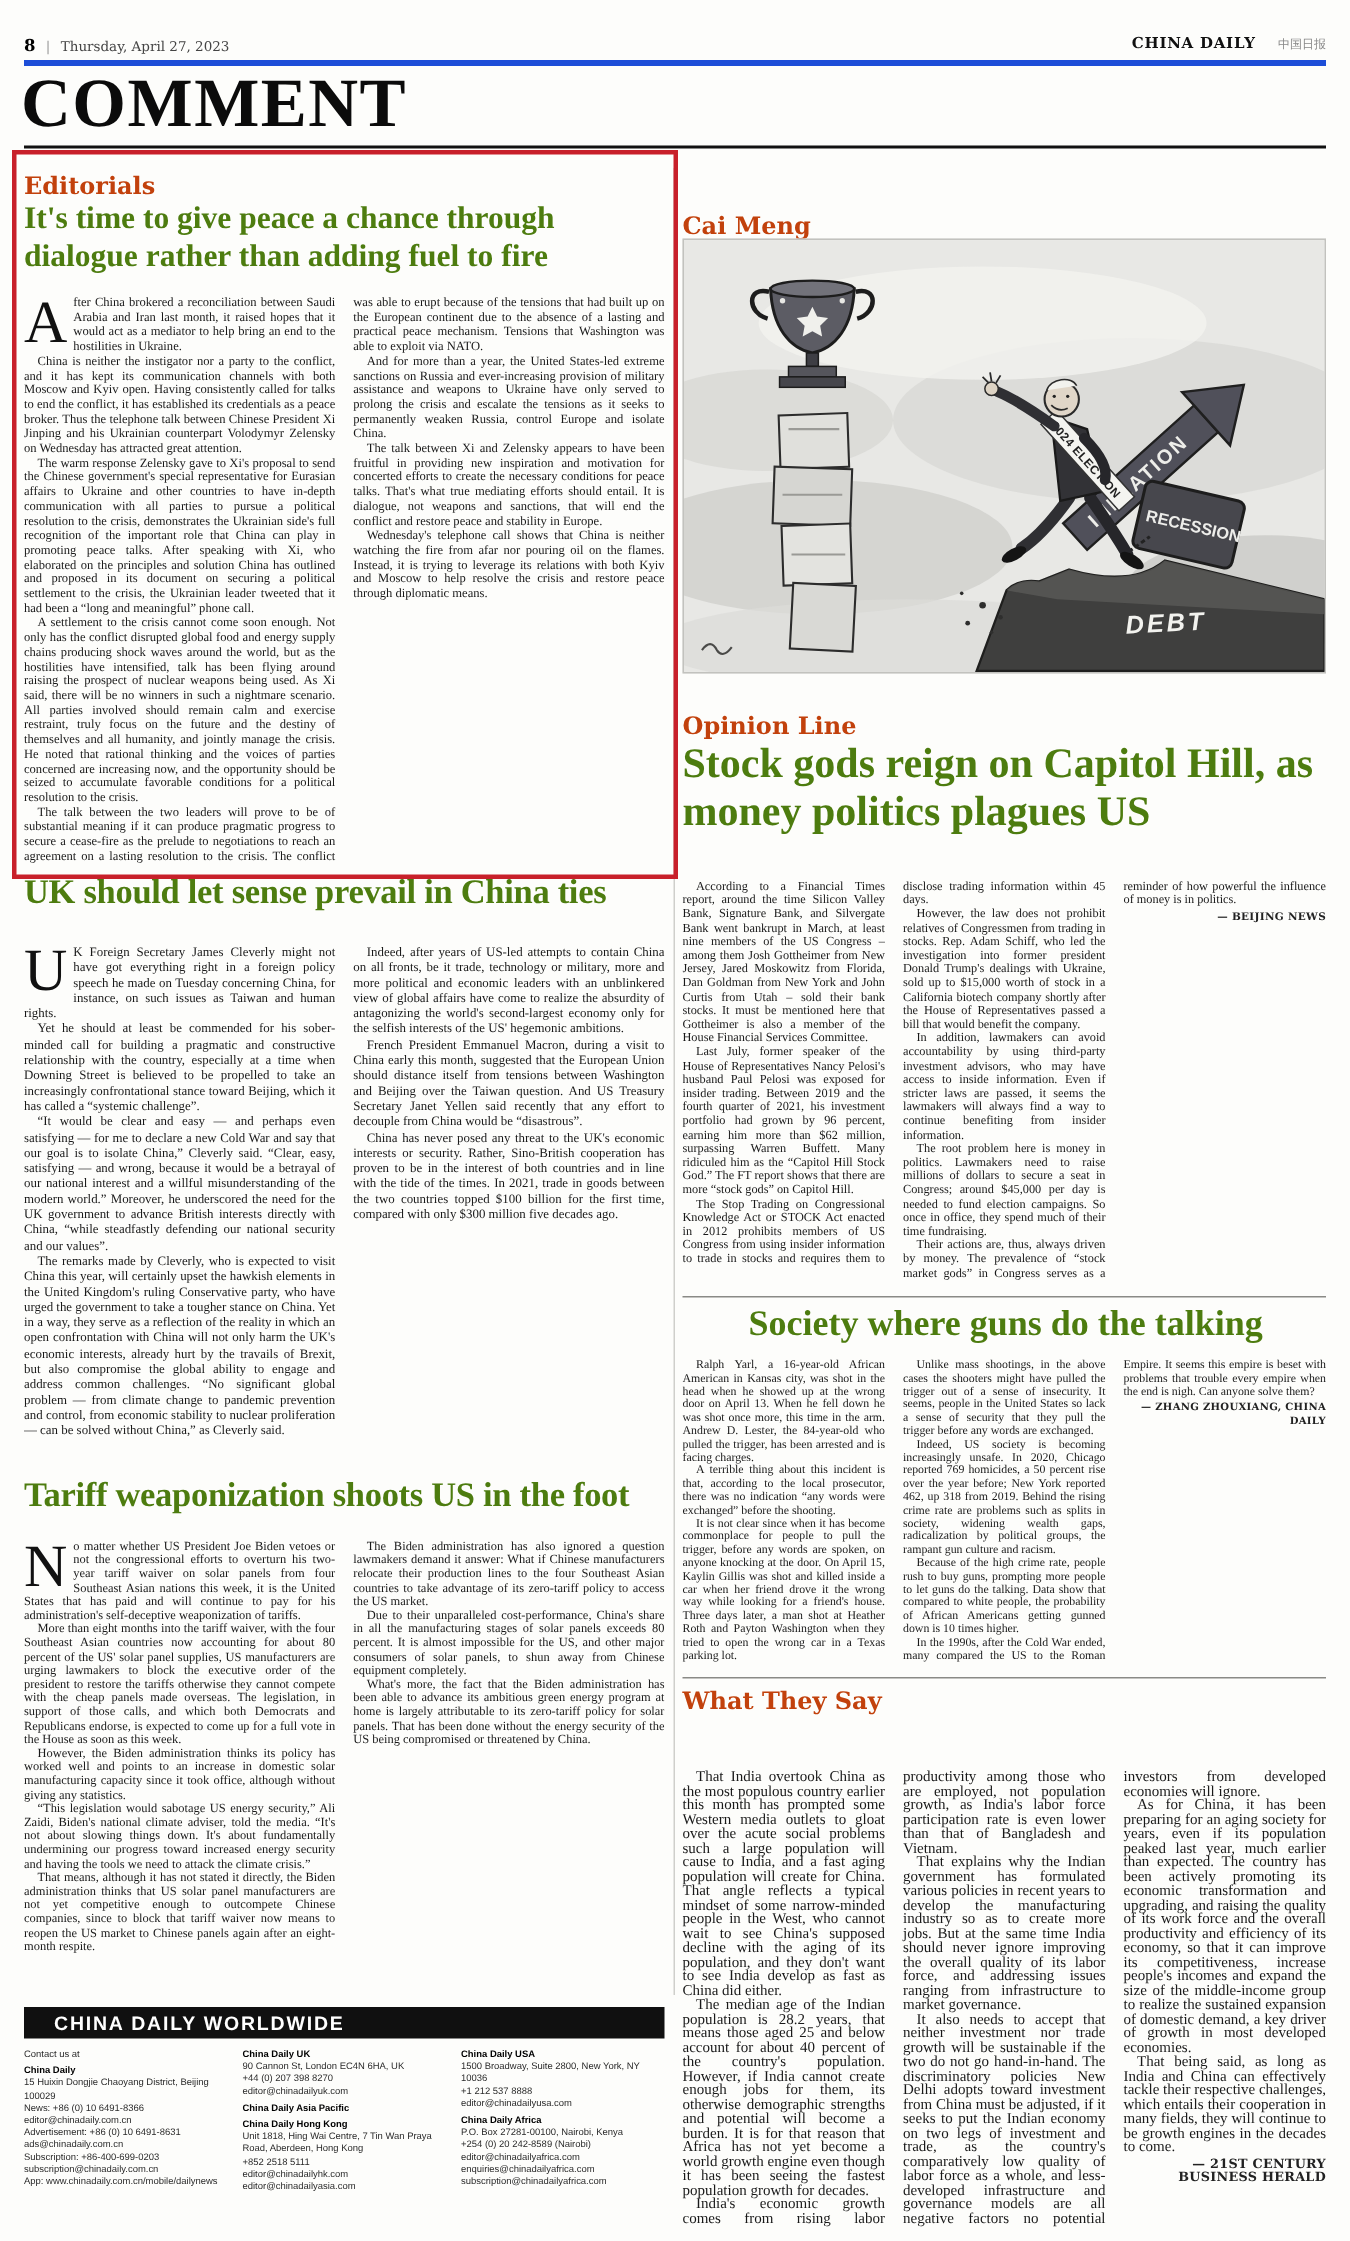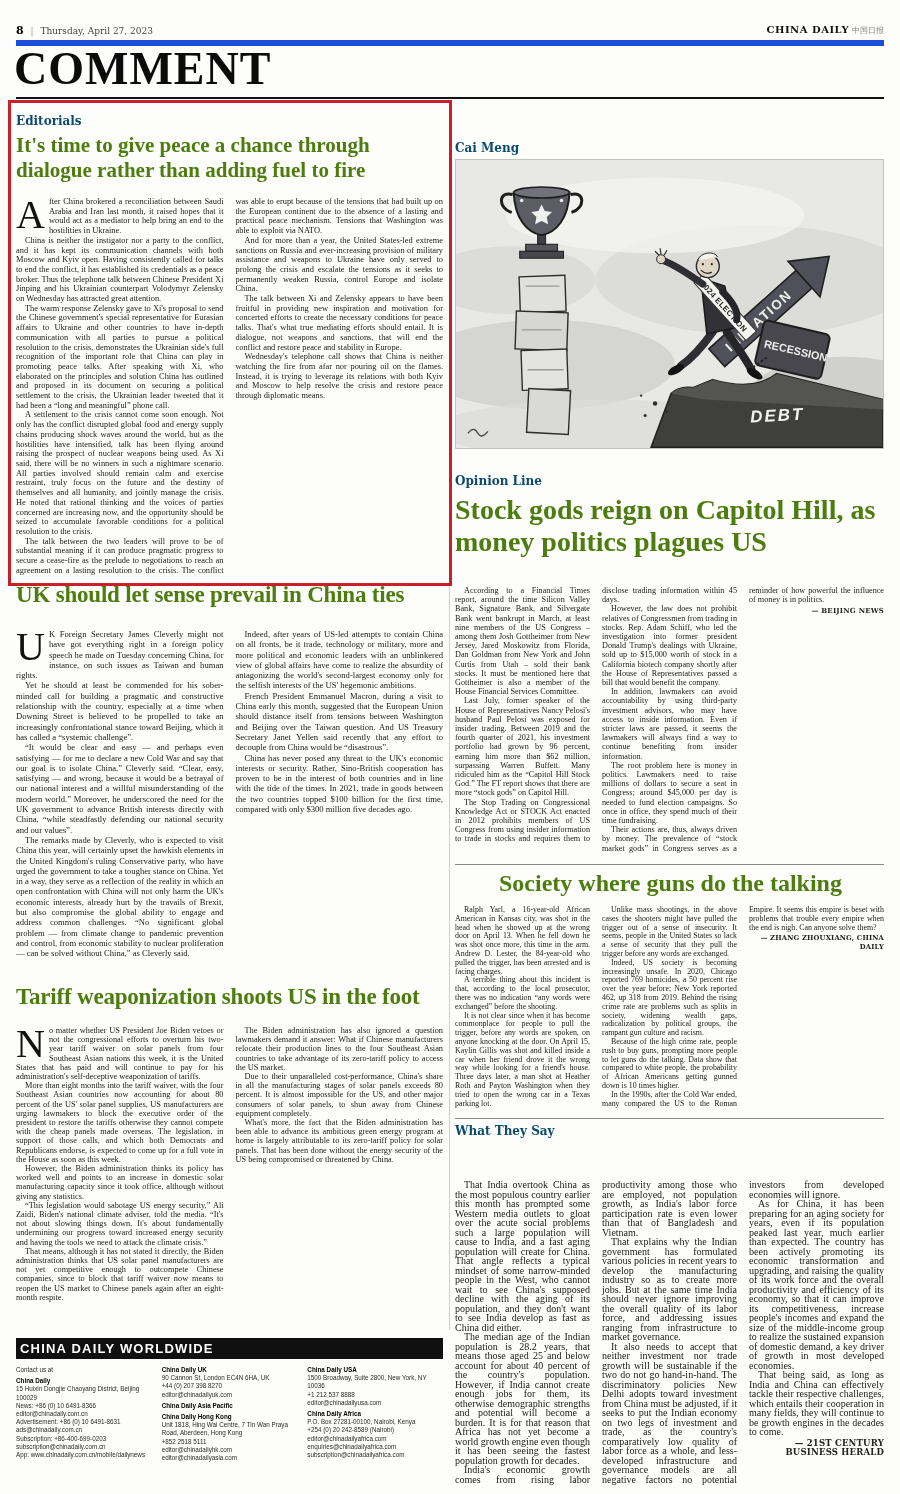--- a/index.html
+++ b/index.html
@@ -1,32 +1,32 @@
 <!DOCTYPE html>
 <html><head>
 <meta charset="utf-8">
 <style>
   html,body{margin:0;padding:0;background:#ffffff;}
   .page{position:relative;width:900px;height:1494px;background:#fdfdfb;overflow:hidden;
         font-family:"Liberation Serif", serif;color:#1a1a1a;}
   
-  .hdr{position:absolute;left:16px;top:24px;width:868px;height:16px;border-bottom:6px solid #1d4ed8;
+  .hdr{position:absolute;left:16px;top:24px;width:868px;height:16px;border-bottom:4px solid #1d4ed8;
        font-family:"DejaVu Serif", serif;font-size:9px;color:#333;}
   .hdr-left{position:absolute;left:0;top:0;}
   .pg-num{font-weight:bold;font-size:11px;color:#000;}
   .pg-sep{color:#999;margin:0 4px;}
   .pg-date{color:#444;}
   .hdr-right{position:absolute;right:0;top:0;}
   .masthead{font-weight:bold;font-size:10px;letter-spacing:.5px;color:#111;}
-  .masthead-cjk{font-size:8px;color:#888;margin-left:0;}
+  .masthead-cjk{font-size:8px;color:#888;margin-left:12px;}
   .comment-title{position:absolute;left:14px;top:46px;font-family:"Liberation Serif",serif;
        font-weight:bold;font-size:46px;letter-spacing:1px;color:#0b0b0b;line-height:46px;}
   .title-rule{position:absolute;left:16px;top:97px;width:868px;height:0;border-top:2px solid #111;}
   
-  .kicker{position:absolute;font-family:"DejaVu Serif",serif;font-weight:bold;font-size:12px;color:#0c4a6e;}
+  .kicker{position:absolute;font-family:"DejaVu Serif",serif;font-weight:bold;font-size:16px;color:#c2410c;}
   .headline{position:absolute;font-family:"Liberation Serif",serif;font-weight:bold;color:#4d7c0f;}
   .h-ed1{left:16px;top:133px;width:427px;font-size:21px;line-height:25px;}
   .h-ed2{left:16px;top:582px;width:427px;font-size:23px;line-height:26px;letter-spacing:-0.2px;}
   .h-ed3{left:16px;top:984px;width:427px;font-size:23px;line-height:26px;letter-spacing:-0.2px;}
   .h-op {left:455px;top:494px;width:429px;font-size:28px;line-height:32px;}
   .h-soc{left:455px;top:870px;width:429px;font-size:24px;line-height:27px;margin-left:44px;}
   .h-wts{left:455px;top:1140px;width:429px;font-size:21px;line-height:24px;letter-spacing:-0.2px;}
   
   .cols{position:absolute;text-align:justify;overflow:hidden;column-fill:auto;hyphens:none;color:#191919;}
   .cols p{margin:0;text-indent:9px;}
@@ -52,21 +52,21 @@
   .hrule{position:absolute;height:0;border-top:1px solid #8a8a86;}
   .r-soc{left:455px;top:864px;width:429px;}
   .r-wts{left:455px;top:1118px;width:429px;}
   
   .cartoon{position:absolute;left:455px;top:159px;width:429px;height:290px;border:1px solid #c2c2be;
            background:#e9e9e6;box-sizing:border-box;}
   .cartoon svg{display:block;width:100%;height:100%;}
   
   .ww-bar{position:absolute;left:16px;top:1338px;width:427px;height:21px;background:#101010;color:#fff;
           font-family:"Liberation Sans",sans-serif;font-weight:bold;font-size:13px;letter-spacing:1.2px;
-          line-height:21px;padding-left:4px;box-sizing:border-box;}
+          line-height:21px;padding-left:20px;box-sizing:border-box;}
   .contacts{position:absolute;left:16px;top:1366px;width:427px;height:124px;display:flex;gap:10px;
           font-family:"Liberation Sans",sans-serif;font-size:6.3px;line-height:8.2px;color:#2a2a2a;overflow:hidden;}
   .contacts .col{flex:1;min-width:0;}
   .contacts p{margin:0;}
   .contacts p.b{font-weight:bold;margin-top:3px;color:#000;}
   .contacts p:first-child{margin-top:0;}
   
   .highlight{position:absolute;left:8px;top:100px;width:444px;height:486px;box-sizing:border-box;
           border:3px solid #c8202a;pointer-events:none;z-index:50;}
 </style>

